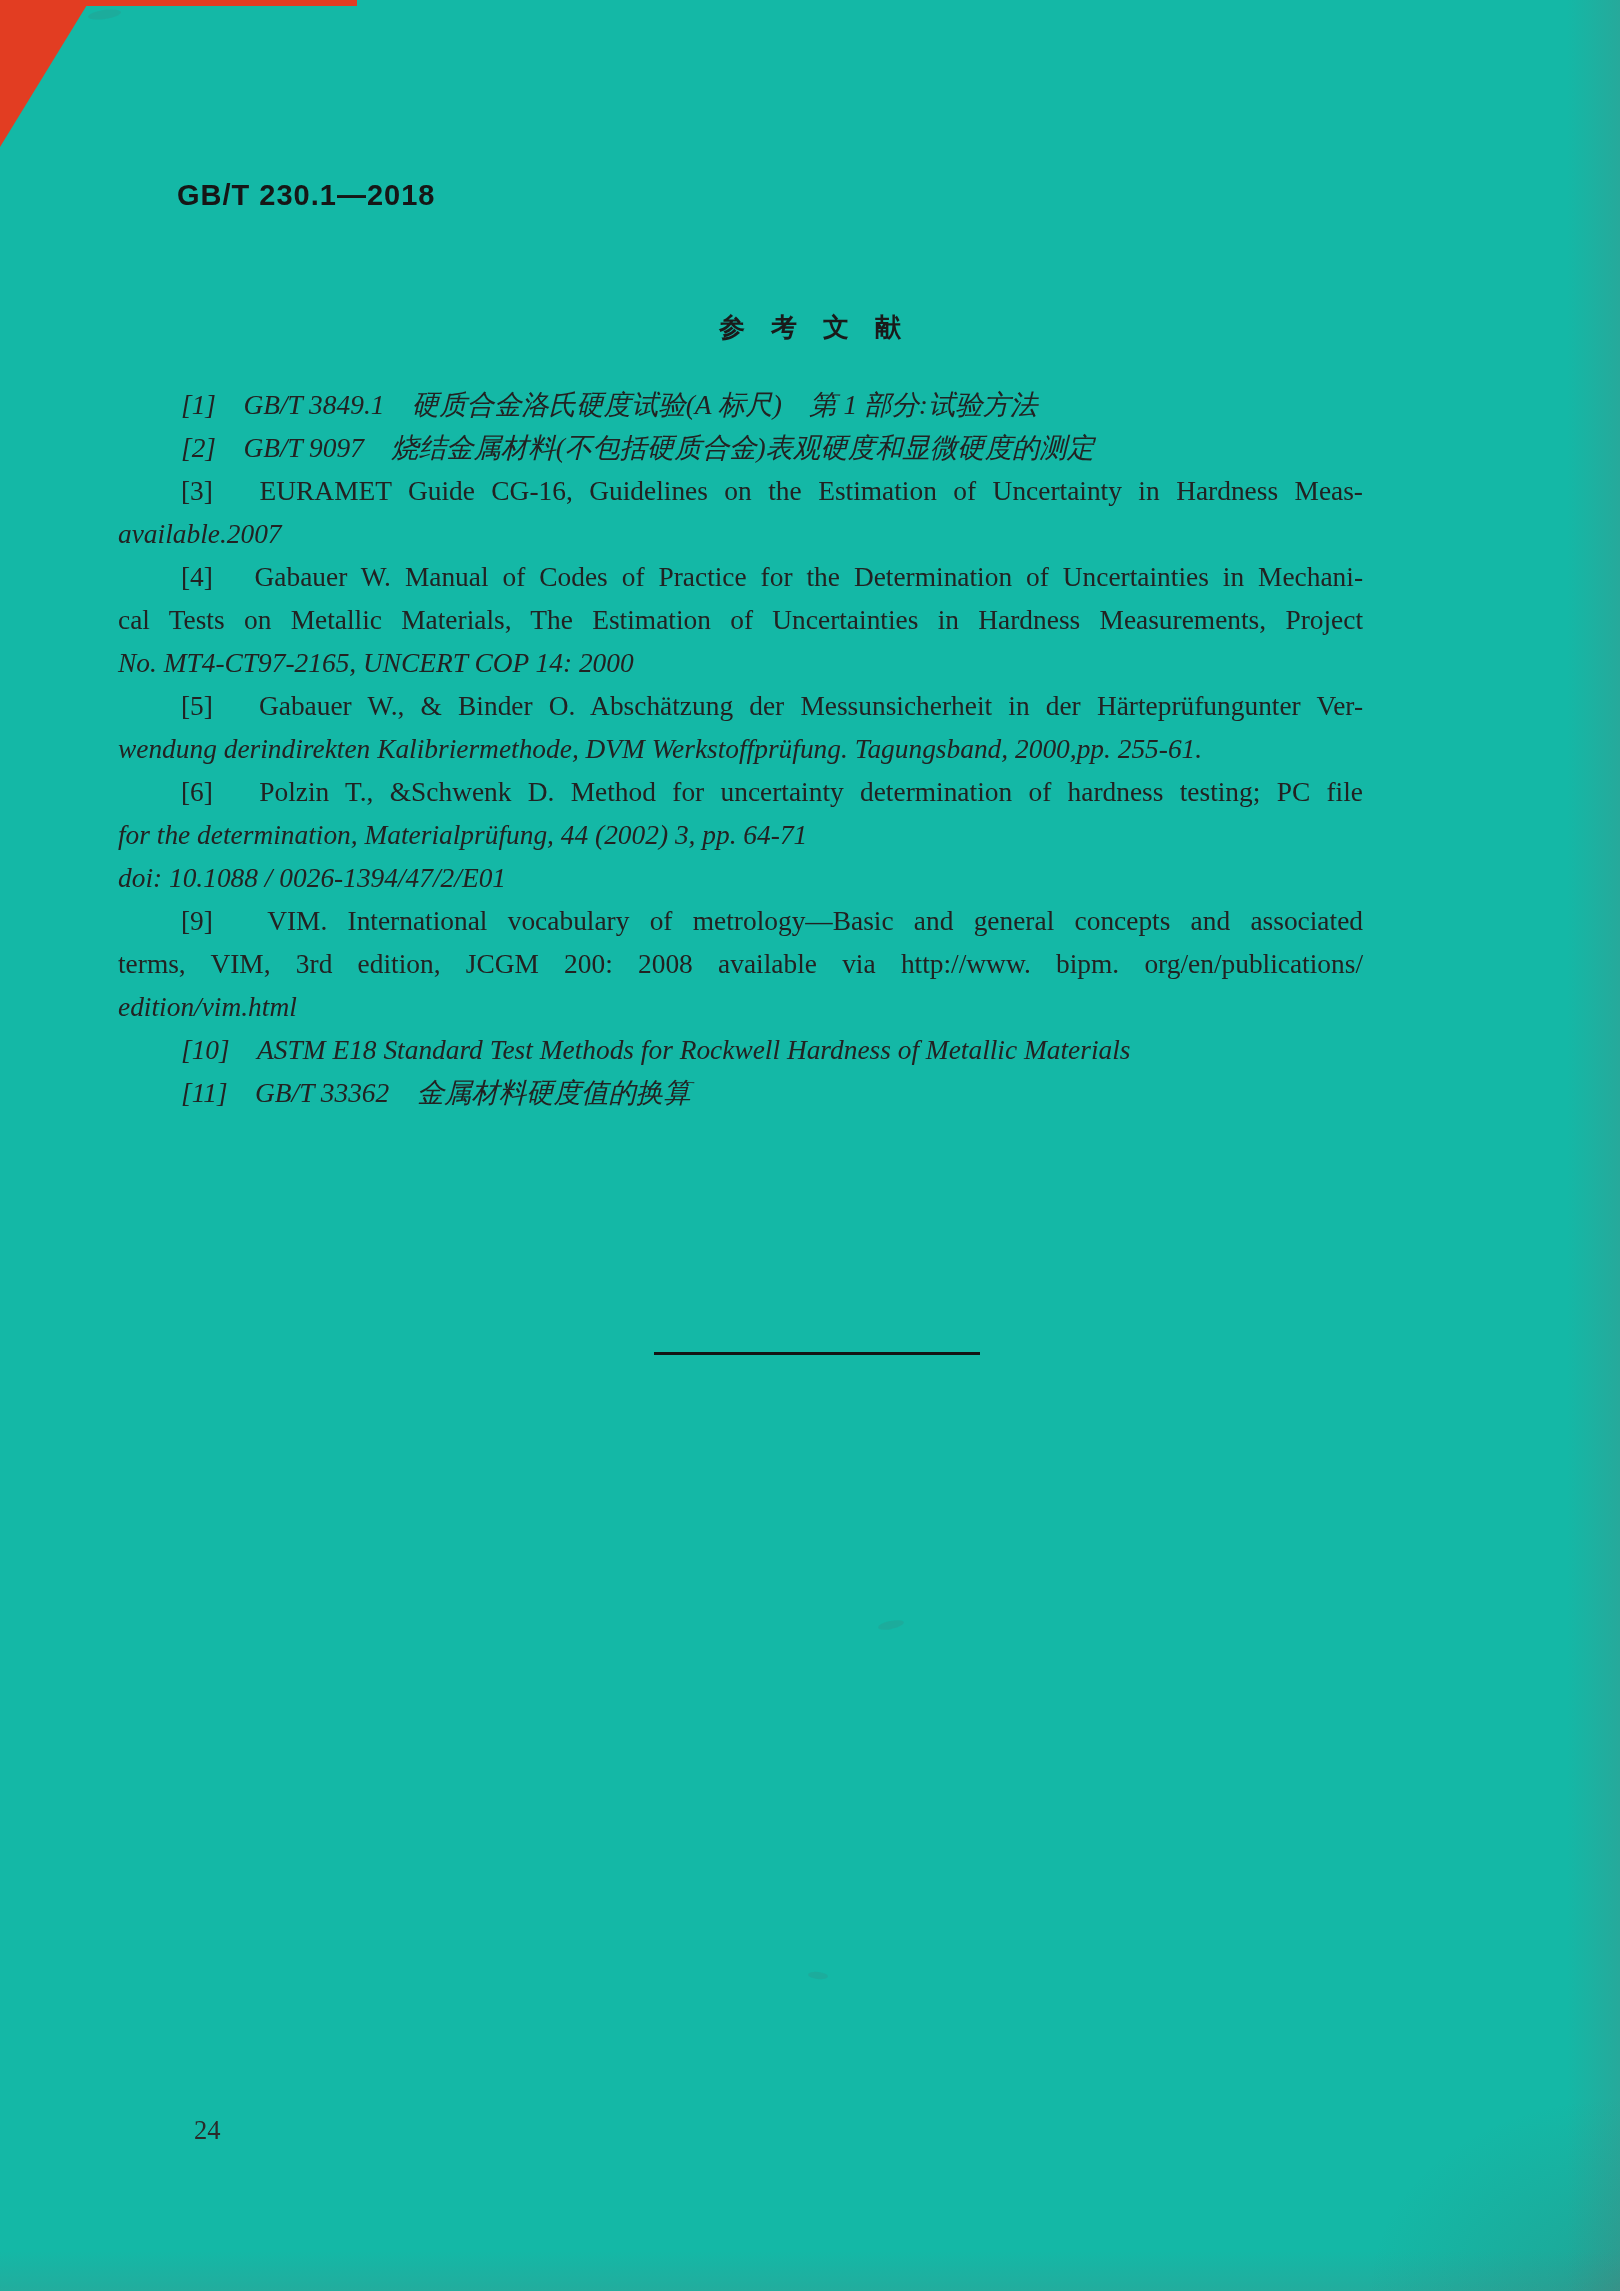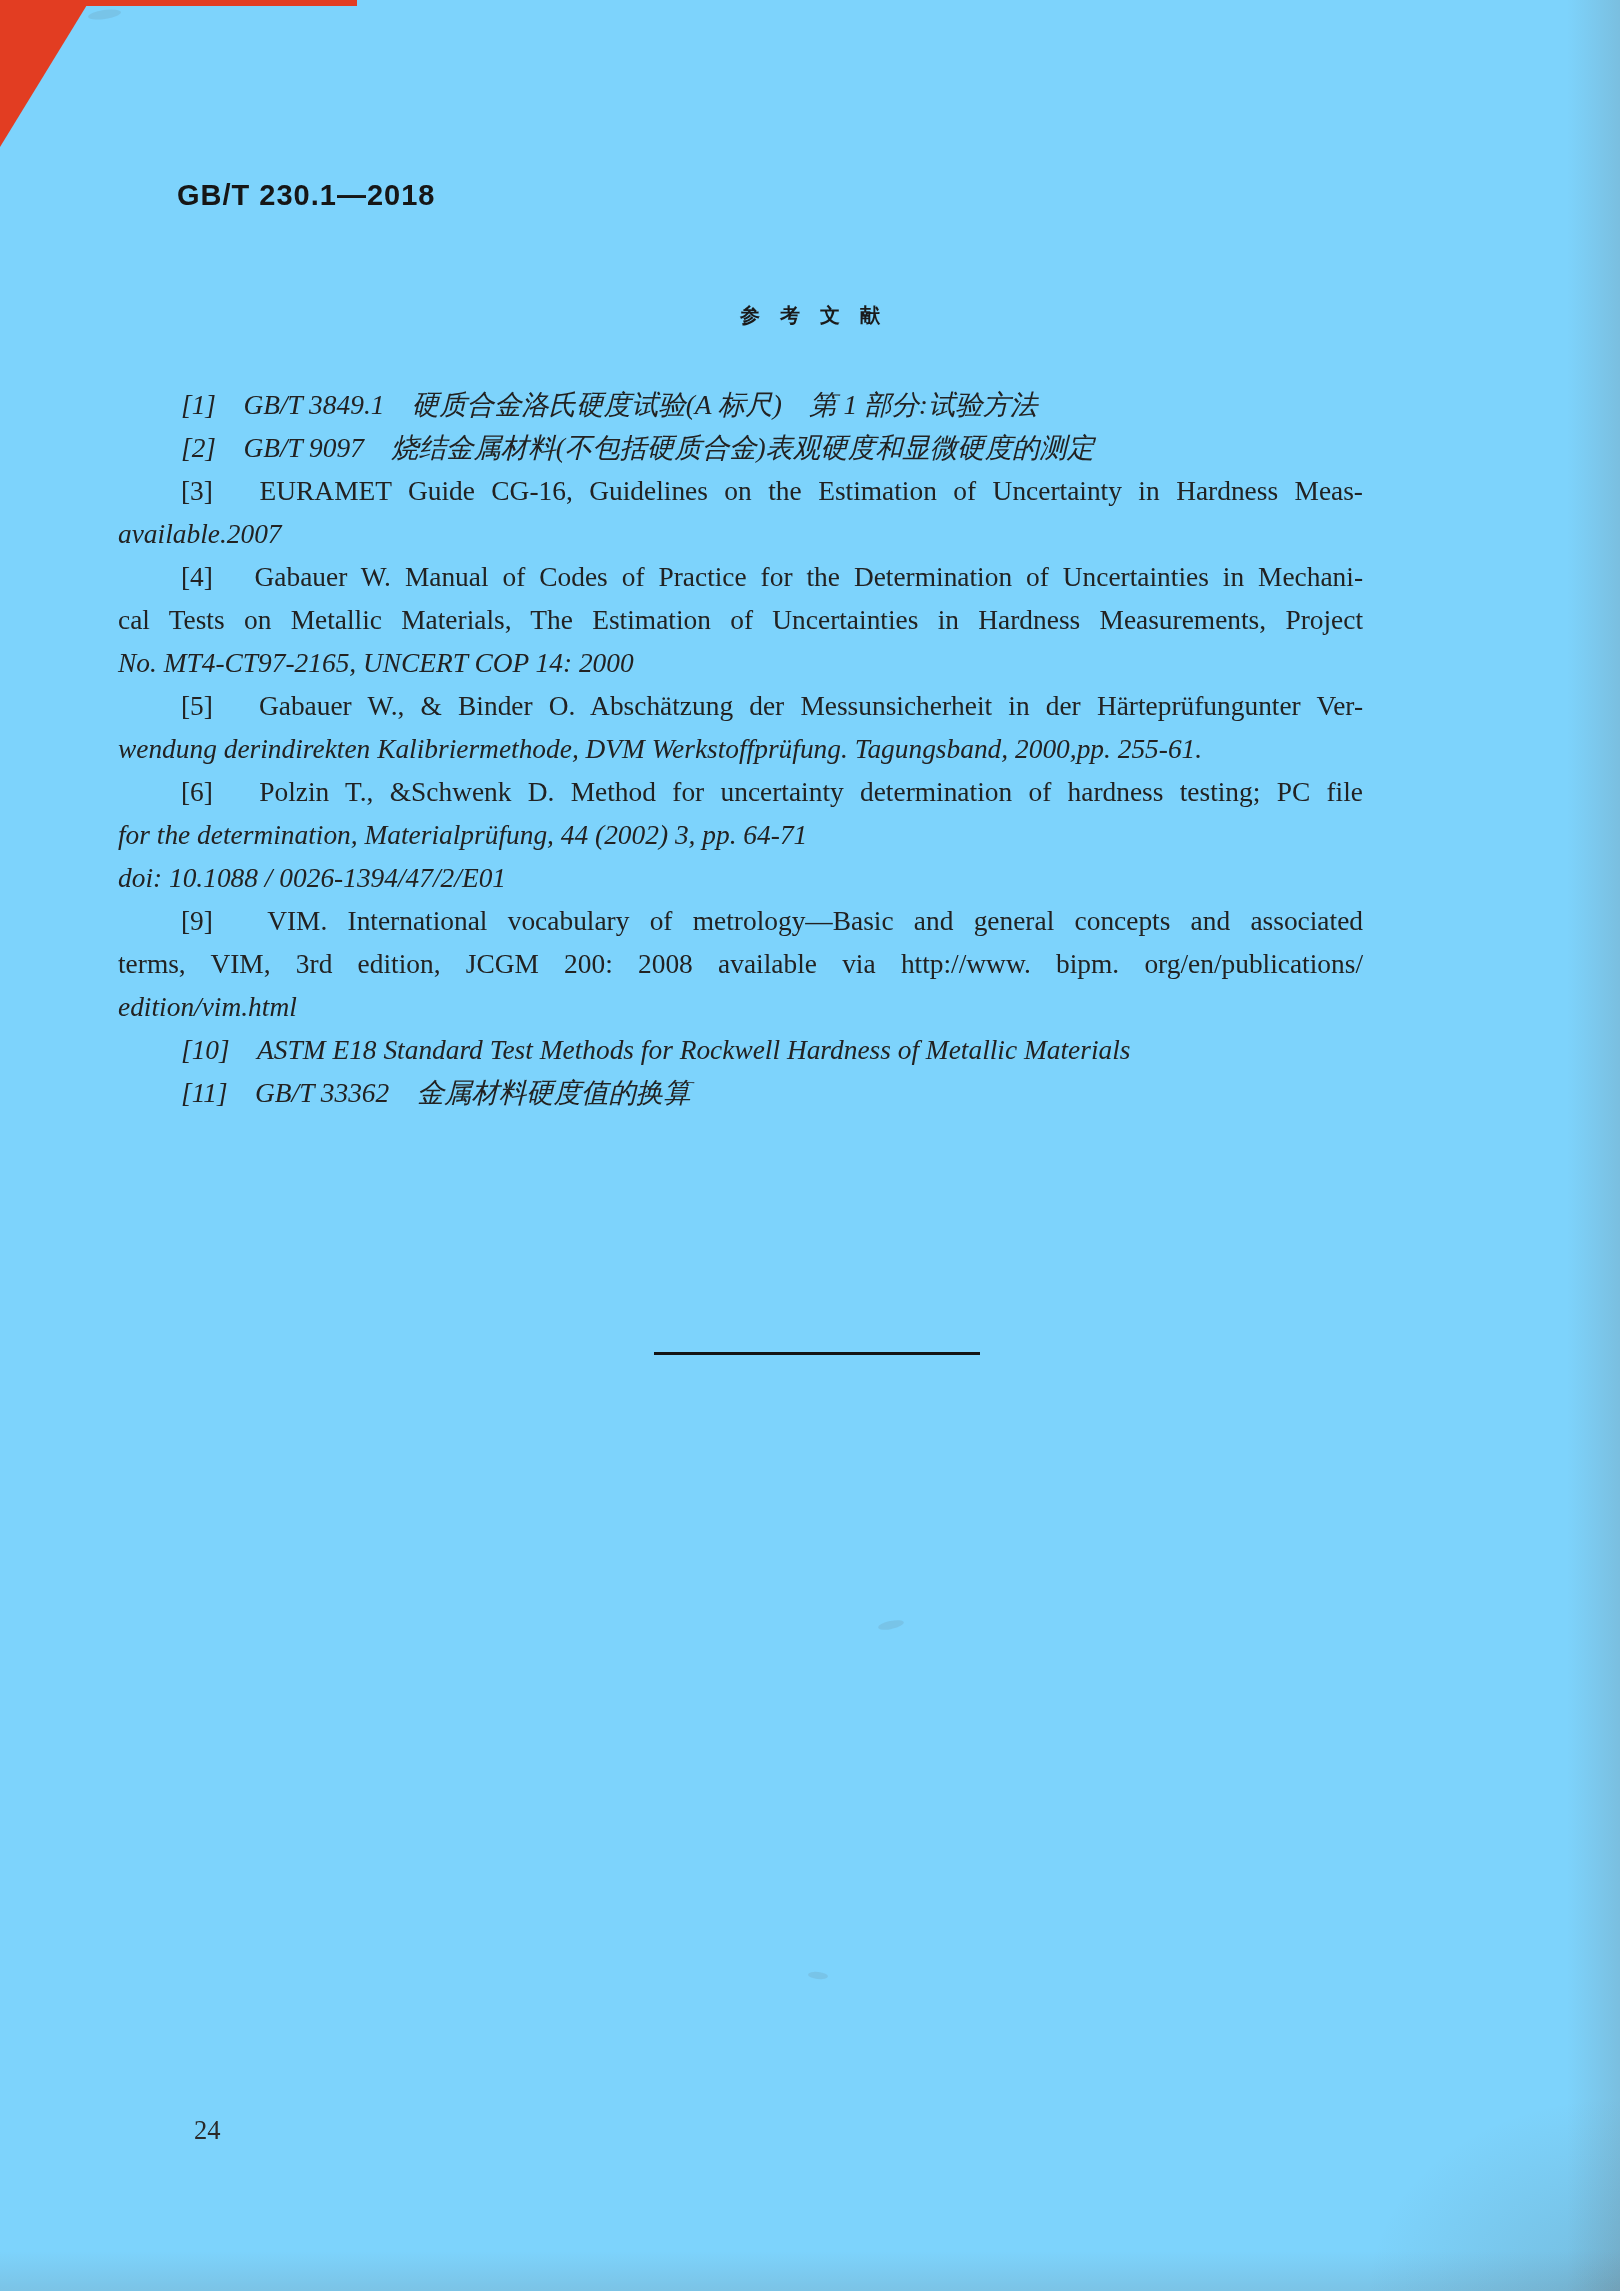--- a/index.html
+++ b/index.html
@@ -1,20 +1,20 @@
 <!DOCTYPE html>
 <html><head>
 <meta charset="utf-8">
 <style>
   html,body { margin:0; padding:0; background:#9a9a9a; }
   .page {
     position:relative;
     width:1620px; height:2292px;
     margin:0 auto;
-    background:#7dd3fc;
+    background:#14b8a6;
     overflow:hidden;
     font-family:"Liberation Serif", serif;
     color:#1f1f1f;
   }
   
   .red-corner {
     position:absolute; left:0; top:0; width:90px; height:147px;
     background:#e23d22;
     clip-path:polygon(0 0, 100% 0, 0 100%);
   }
@@ -36,24 +36,24 @@
   .smudge.s2 { left:878px; top:1621px; width:25.5px; height:7.8px; transform:rotate(-12deg); }
   .smudge.s3 { left:808px; top:1972px; width:19.6px; height:6.9px; transform:rotate(6deg); }
 
   .doc-header {
     position:absolute; left:177px; top:179px;
     font-family:"Liberation Sans", sans-serif;
     font-weight:bold; font-size:29px; letter-spacing:1px;
     color:#161616;
   }
   .doc-title {
-    position:absolute; left:0; top:302px; width:1620px; margin:0;
+    position:absolute; left:0; top:310px; width:1620px; margin:0;
     text-align:center;
     font-family:"Liberation Sans", sans-serif;
-    font-weight:bold; font-size:20px;
+    font-weight:bold; font-size:26px;
     color:#1a1a1a;
   }
   .refs {
     position:absolute; left:118px; top:384px; width:1245px;
     font-size:27.4px; line-height:43px;
     color:#222;
   }
   .ref-line { text-align:justify; text-align-last:justify; }
   .ref-line.first { text-indent:63px; }
   .ref-line.last { text-align-last:left;font-style:italic; }

